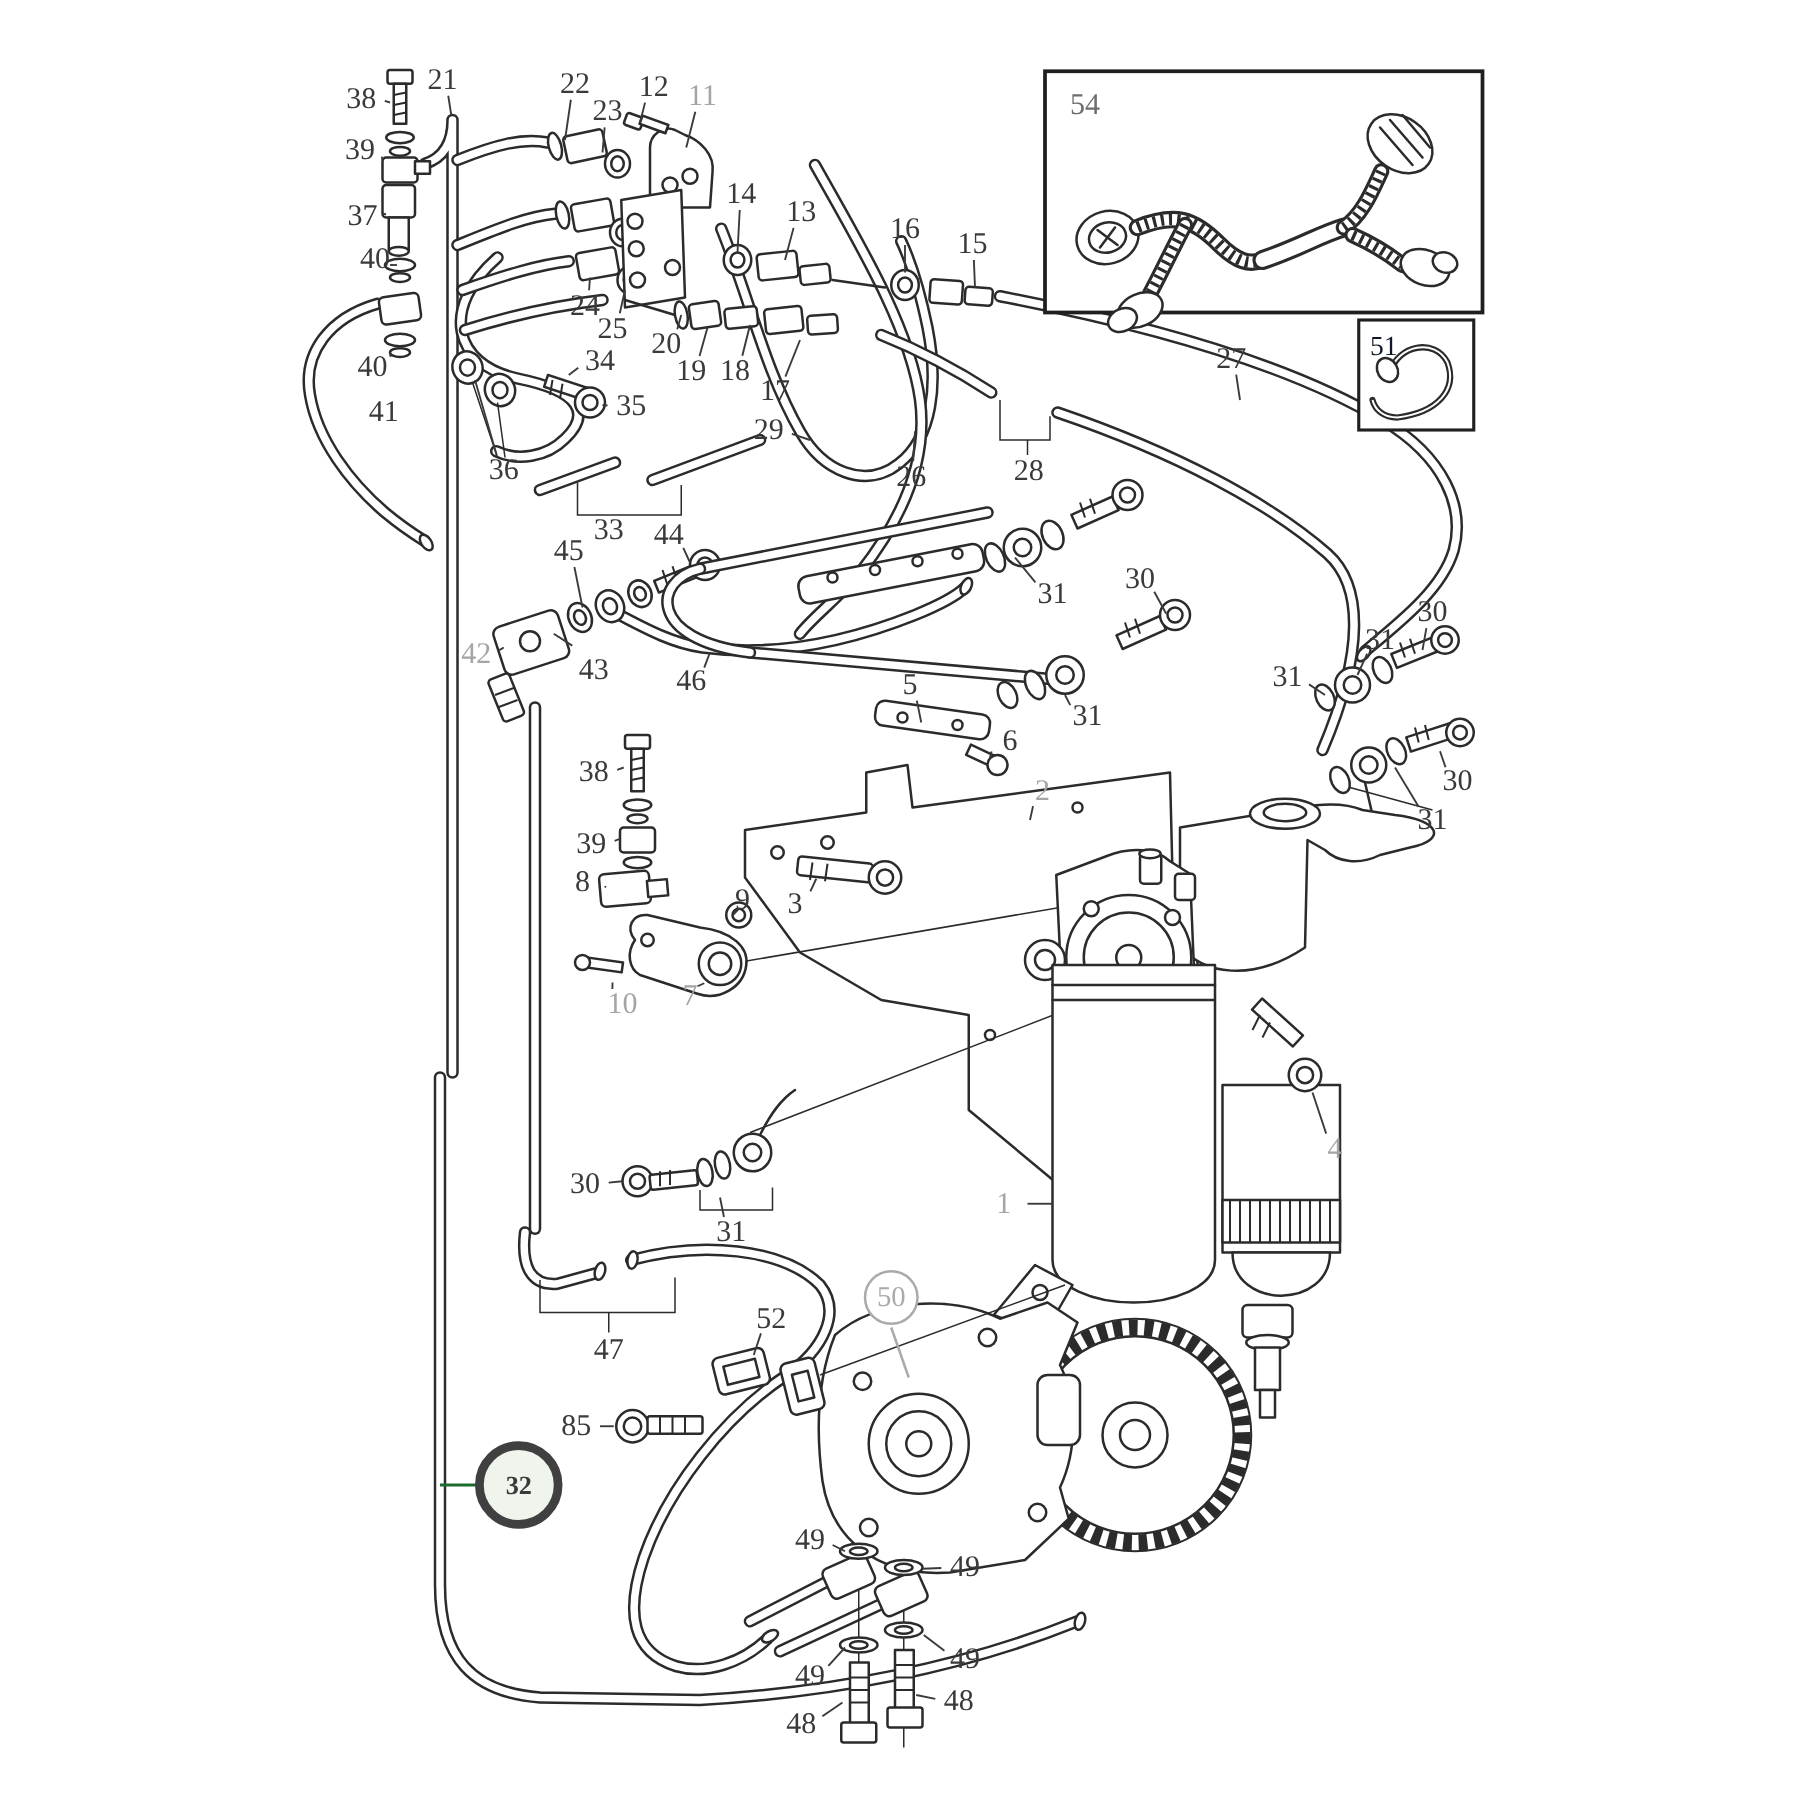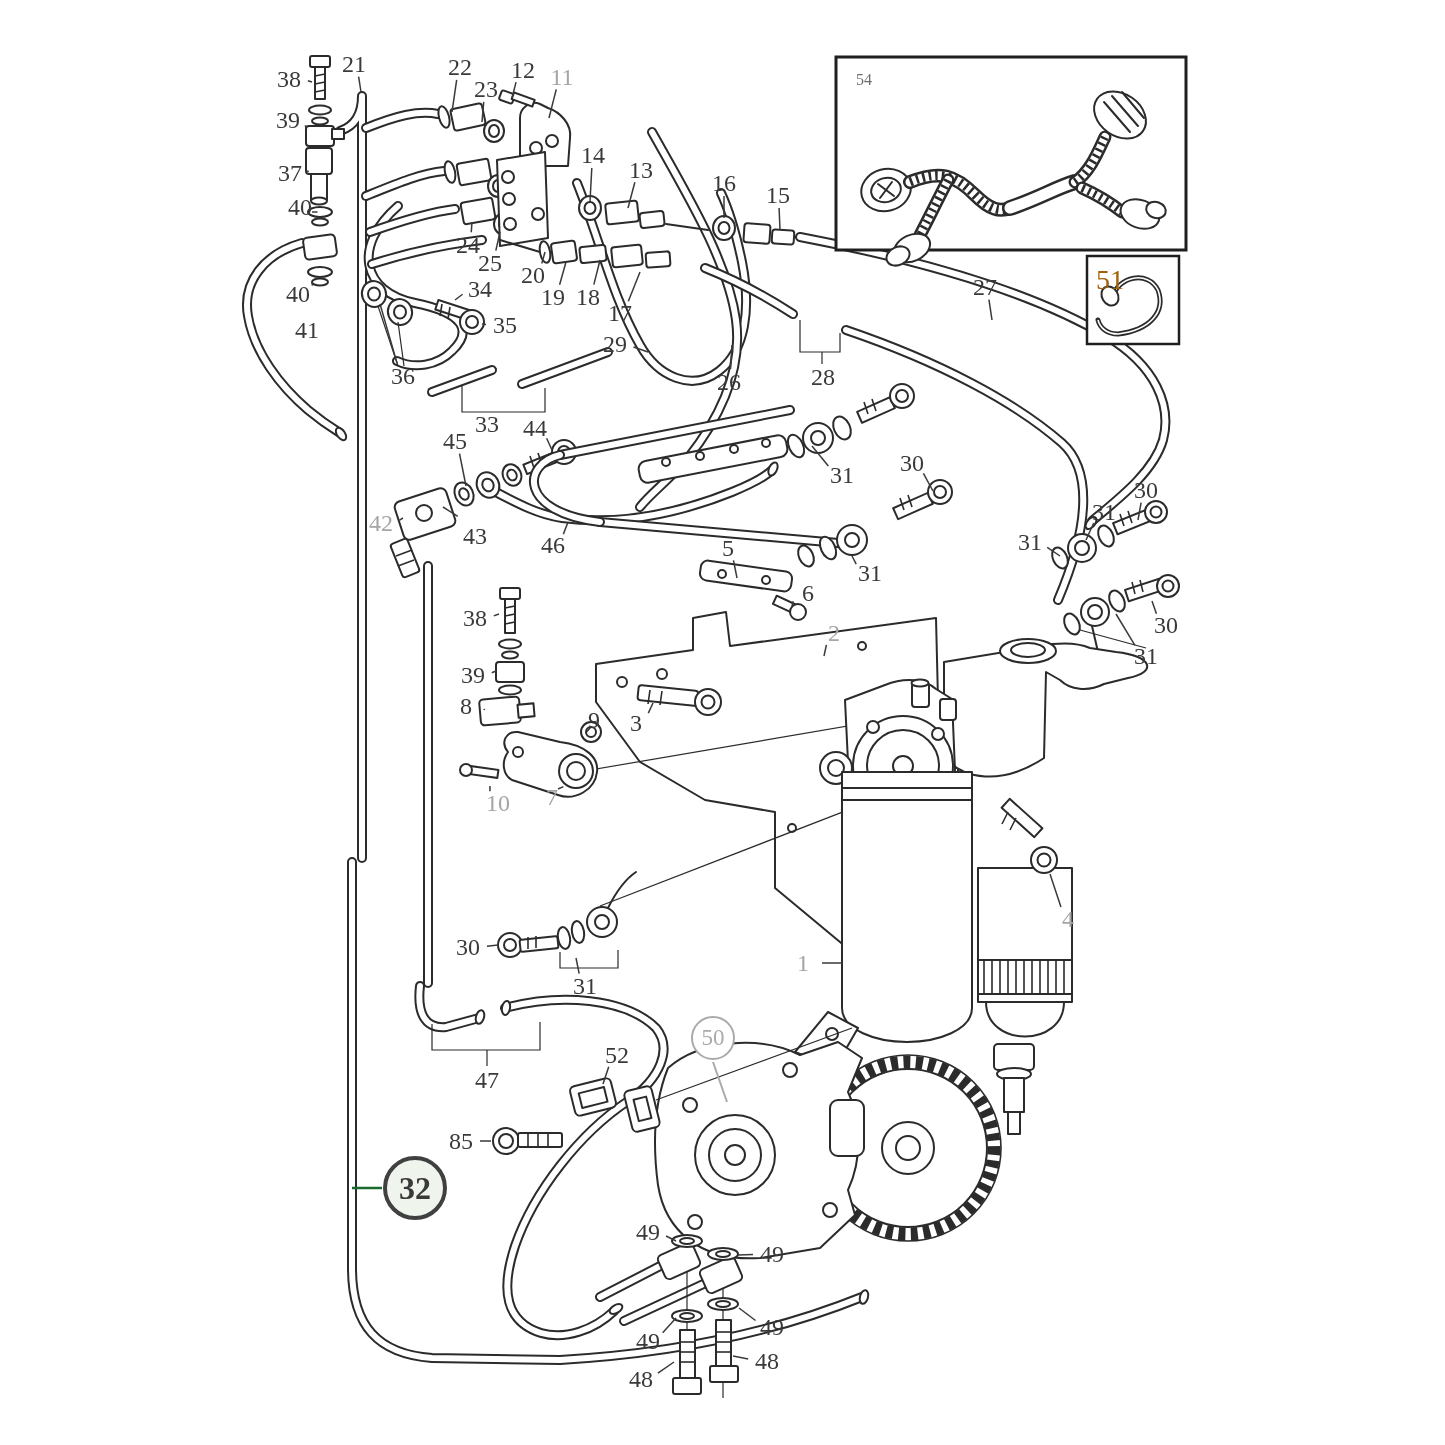--- a/index.html
+++ b/index.html
@@ -11,27 +11,27 @@
   .fw{fill:#ffffff;stroke:#2b2b2b;stroke-width:2;stroke-linejoin:round;}
   .t1{stroke:#2b2b2b;stroke-width:10;fill:none;stroke-linecap:round;stroke-linejoin:round;}
   .t2{stroke:#ffffff;stroke-width:6;fill:none;stroke-linecap:round;stroke-linejoin:round;}
   .rib{stroke:#2b2b2b;stroke-width:1.6;fill:none;}
   #leader-layer line, #leader-layer polyline{stroke:#3a3a3a;stroke-width:1.5;fill:none;}
   .callout{position:absolute;transform:translate(-50%,-50%);font-size:24px;color:#3a3a3a;
            white-space:nowrap;line-height:1;}
   .callout.gray{color:#a5a5a5;}
   .circle-callout{position:absolute;transform:translate(-50%,-50%);border-radius:50%;
            display:flex;align-items:center;justify-content:center;}
-  .hl{width:56px;height:56px;border:4px solid #404040;background:#eff5ec;
-      font-size:32px;font-weight:600;color:#3a3a3a;}
+  .hl{width:56px;height:56px;border:7px solid #404040;background:#eff5ec;
+      font-size:21px;font-weight:600;color:#3a3a3a;}
   .ref{width:40px;height:40px;border:2.5px solid #aaaaaa;background:#fff;
       font-size:23px;color:#aaaaaa;}
-  .inset-label{position:absolute;font-size:16px;line-height:1;}
+  .inset-label{position:absolute;font-size:24px;line-height:1;}
   .inset-label.l54{color:#6e6e6e;}
-  .inset-label.l51{color:#a16207;font-size:28px;}
+  .inset-label.l51{color:#0f172a;font-size:22px;}
 </style>
 </head>
 <body>
 
 <div class="stage">
 
 <svg id="art" width="1445" height="1445" viewBox="0 0 1445 1445">
   <defs>
     <path id="h21" d="M340,131 C358,125 362,110 362,96 L362,858"></path>
     <path id="h41" d="M302,243 C264,254 242,282 248,316 C254,352 280,386 308,410 C320,420 332,428 340,433"></path>

